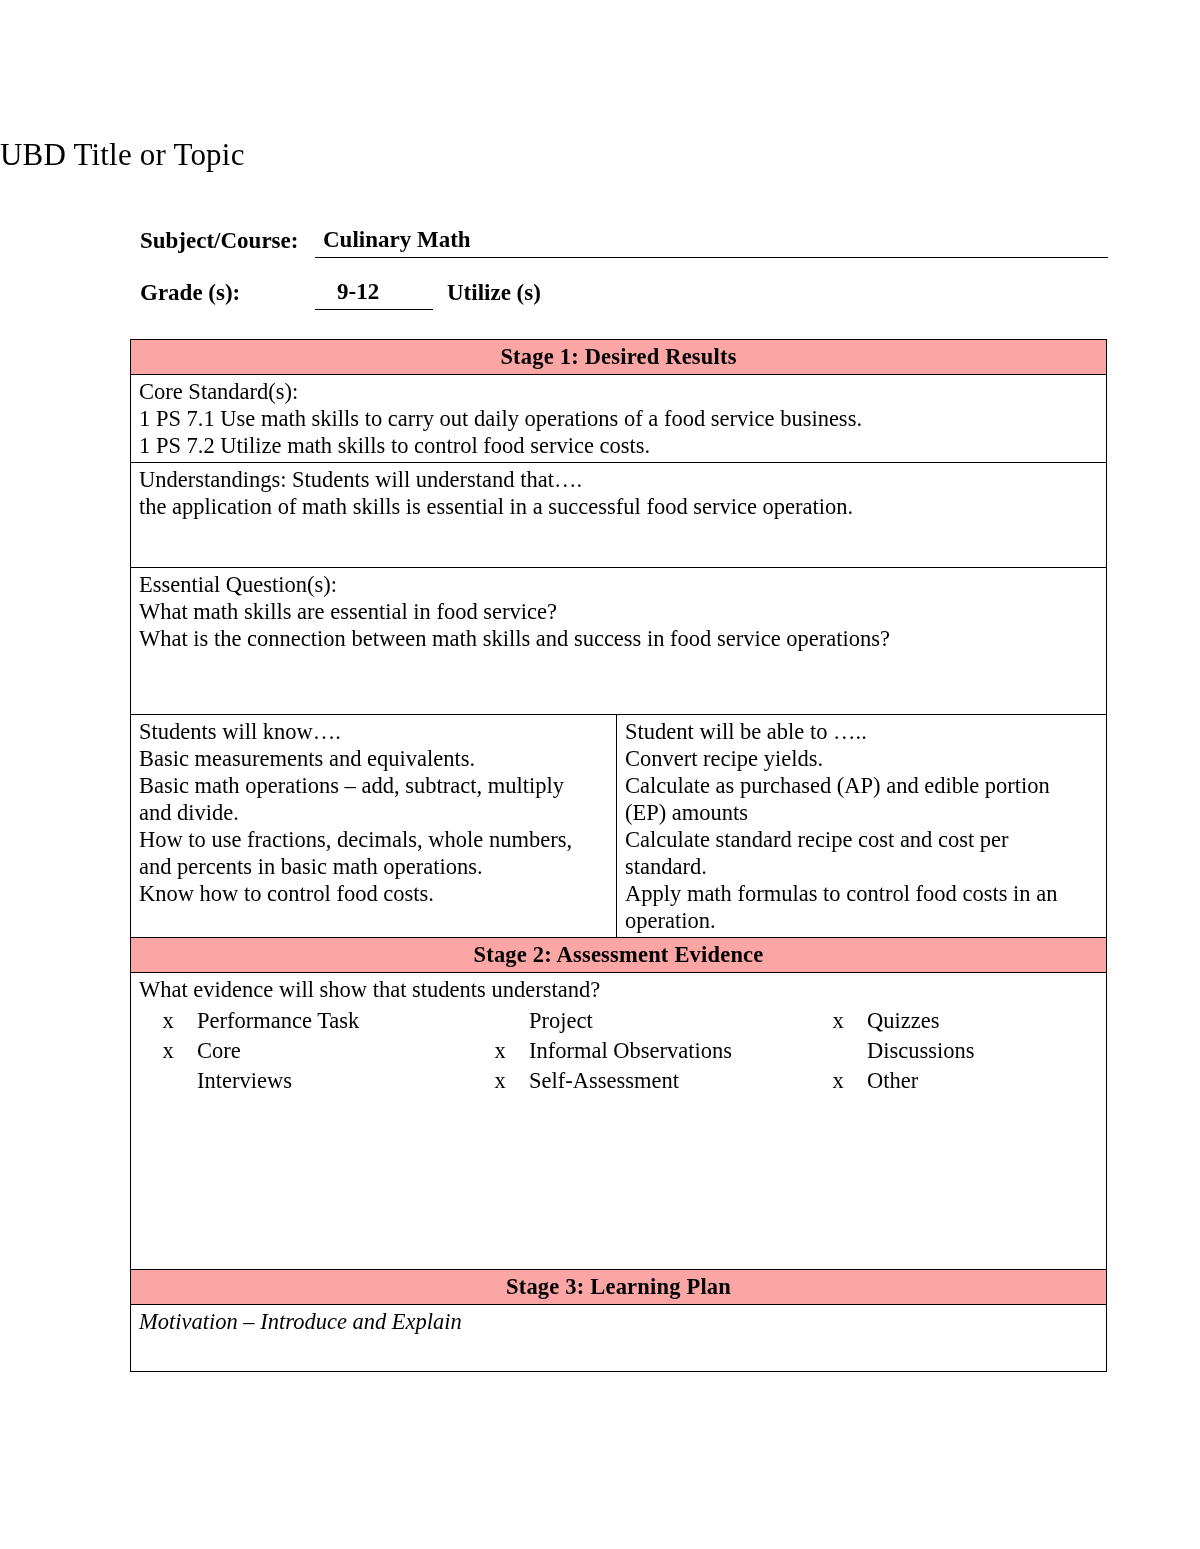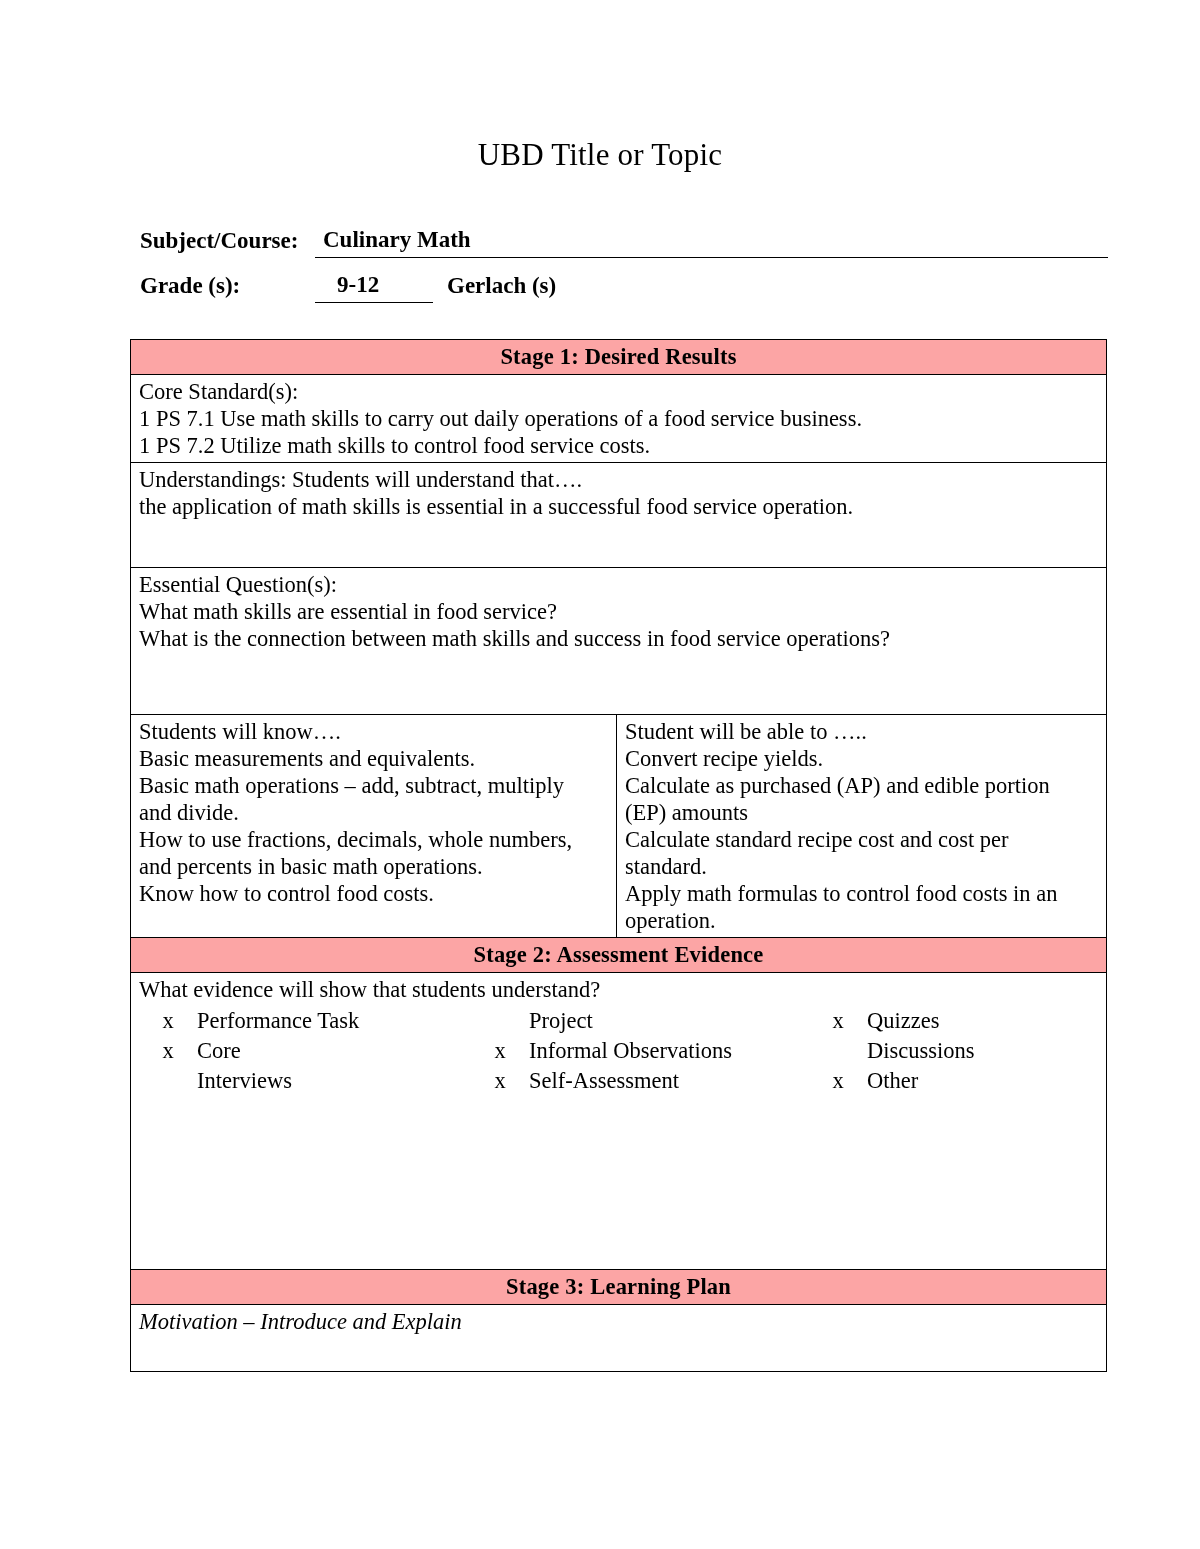--- a/index.html
+++ b/index.html
@@ -25,21 +25,21 @@
     height: 1549px;
     background: #ffffff;
   }
 
   
   .doc-title {
     position: absolute;
     left: 0;
     top: 136px;
     width: 1200px;
-    text-align: center;
+    text-align: left;
     font-size: 31px;
     line-height: 38px;
     letter-spacing: 0.2px;
     font-weight: 400;
   }
 
   
   .meta {
     position: absolute;
     left: 140px;
@@ -65,21 +65,21 @@
   .meta-label.grade   { width: 175px; }
   .meta-label.designer{ width: 140px; padding-left: 14px; box-sizing: border-box; }
 
   .meta-field {
     border-bottom: 1.6px solid #000;
     padding: 0 6px 2px 8px;
     box-sizing: border-box;
     min-height: 30px;
   }
   .fld-subject { flex: 1 1 auto; }
-  .fld-grade   { flex: 0 0 118px; text-align: left; padding-left: 22px;}
+  .fld-grade   { flex: 0 0 118px; text-align: left; padding-left: 22px; margin-top: 7px;}
   .fld-designer{
     flex: 1 1 auto;
     line-height: 29px;
     padding-bottom: 1px;
   }
 
   
   .ubd-table {
     position: absolute;
     left: 130px;
@@ -156,21 +156,21 @@
   <div class="meta">
 
     <div class="meta-row row1">
       <div class="meta-label subject">Subject/Course:</div>
       <div class="meta-field fld-subject">Culinary Math</div>
     </div>
 
     <div class="meta-row row2">
       <div class="meta-label grade">Grade (s):</div>
       <div class="meta-field fld-grade">9-12</div>
-      <div class="meta-label designer">Gerlach (s)</div>
+      <div class="meta-label designer">Utilize (s)</div>
     </div>
 
   </div>
 
   <table class="ubd-table">
     <colgroup>
         <col style="width:486px">
         <col style="width:490px">
       </colgroup>
     <tbody>

